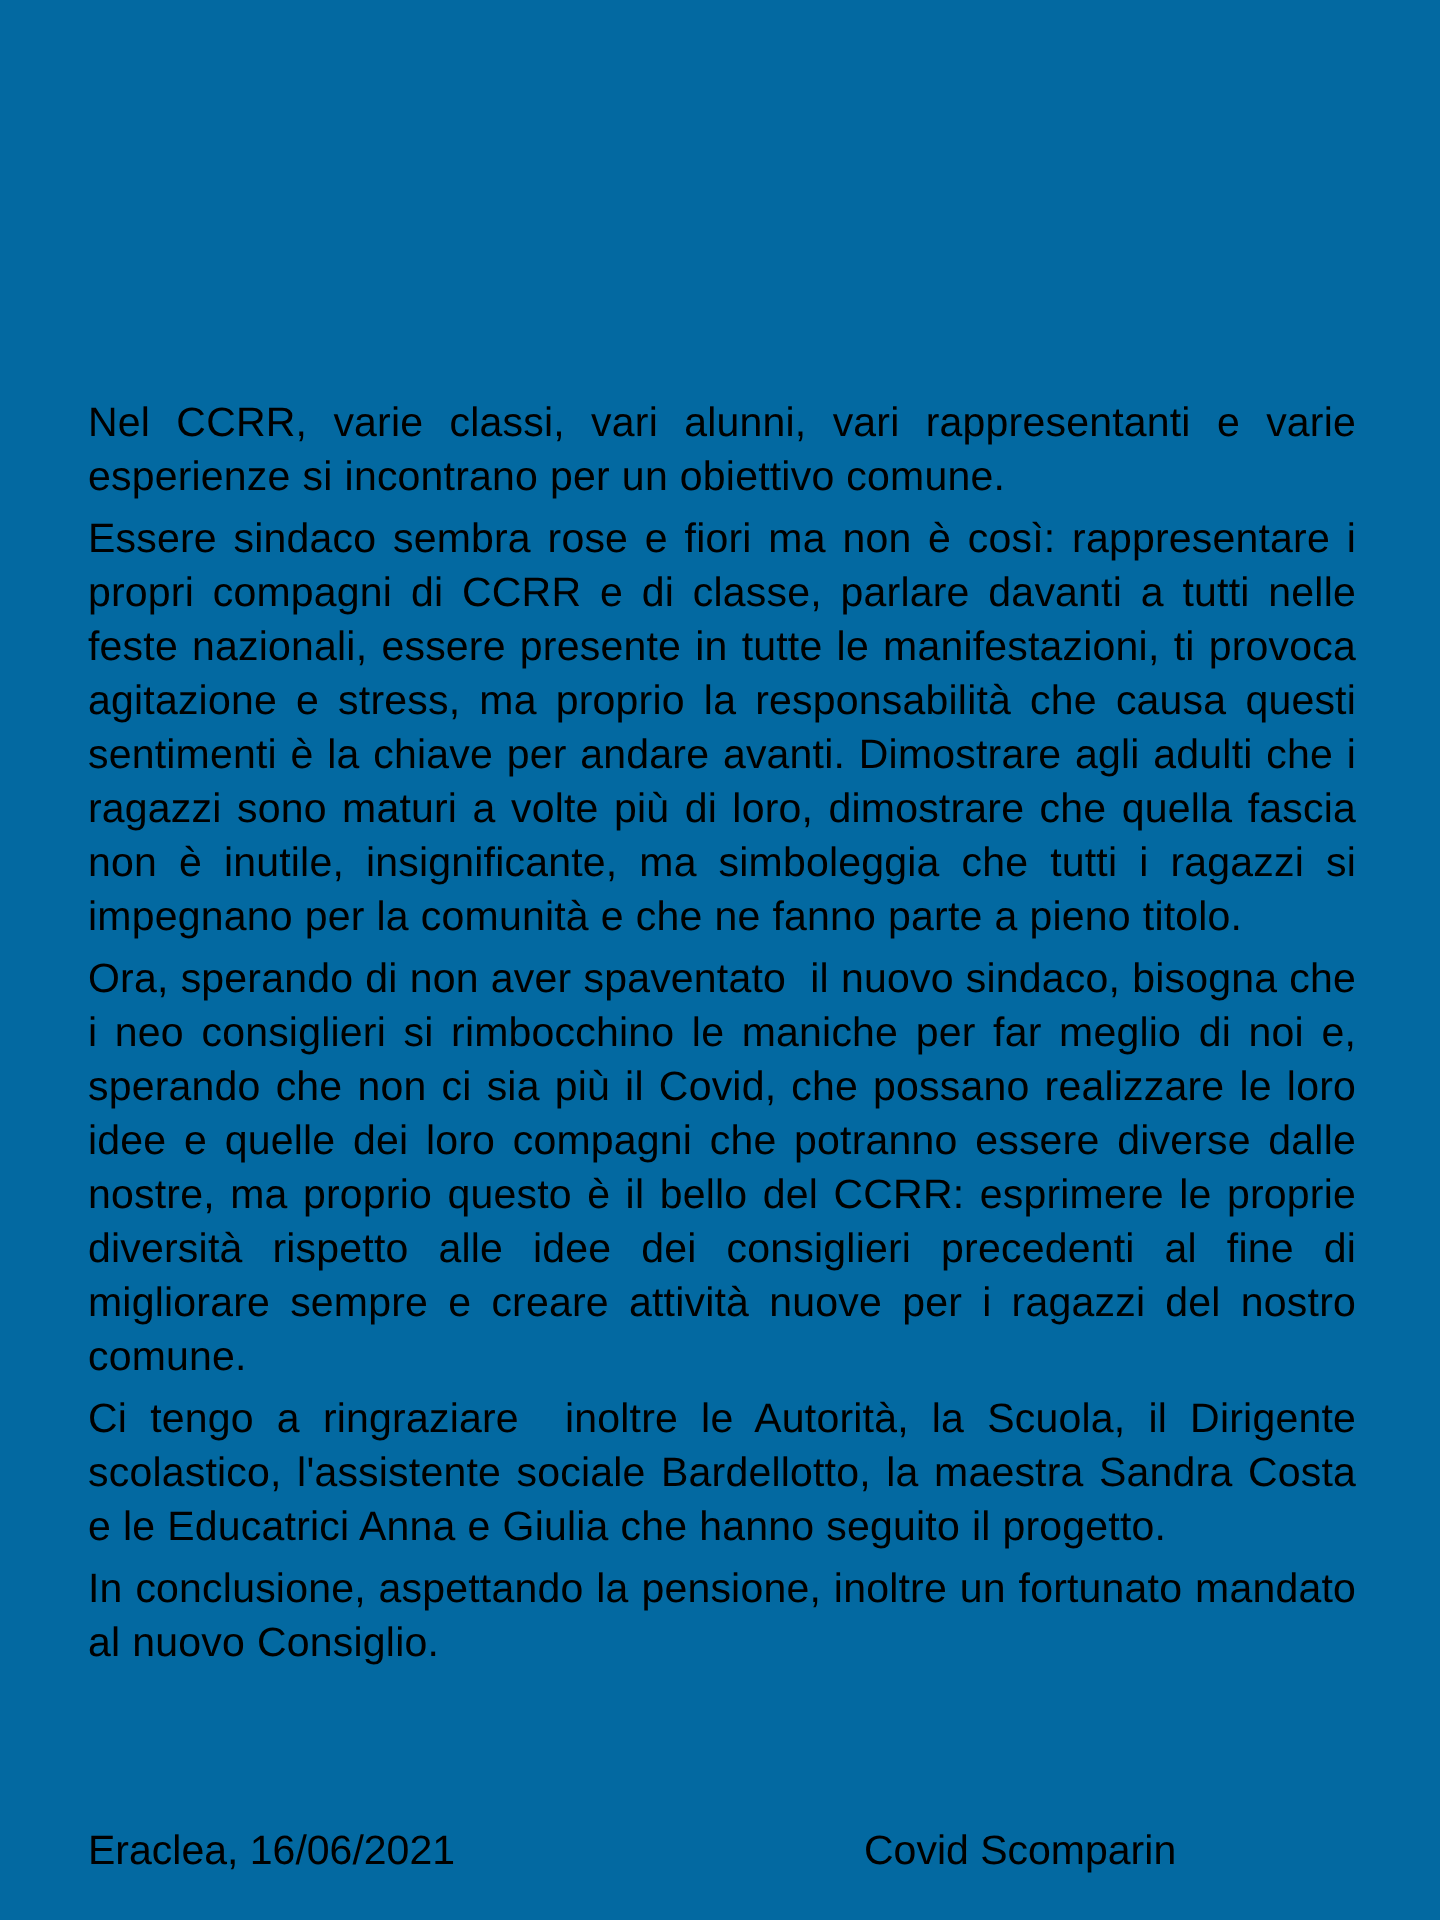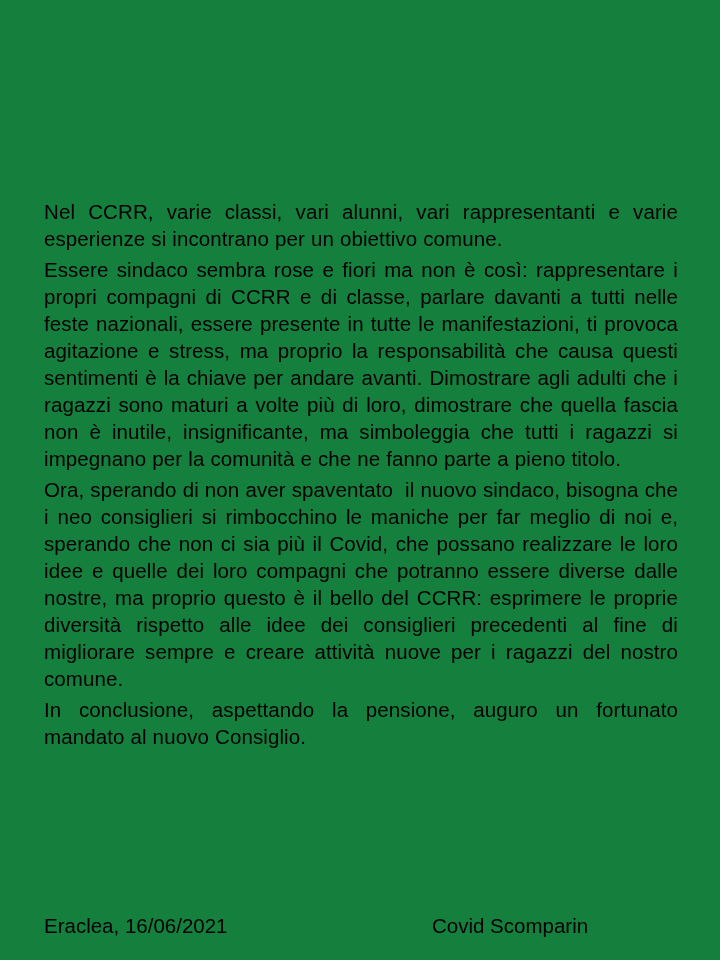--- a/index.html
+++ b/index.html
@@ -14,21 +14,21 @@
     overflow: hidden;
     font-family: "Liberation Sans", sans-serif;
     color: #000000;
     -webkit-font-smoothing: antialiased;
   }
 
   #page {
     position: relative;
     width: 720px;
     height: 960px;
-    background: #15803d;
+    background: #0369a1;
     box-sizing: border-box;
   }
 
   #doc-body {
     position: absolute;
     left: 44px;
     top: 198px;
     width: 634px;
   }
 
@@ -77,22 +77,23 @@
 <div id="page">
 
   <div id="doc-body">
 
     <p class="para">Nel CCRR, varie classi, vari alunni, vari rappresentanti e varie esperienze si incontrano per un obiettivo comune.</p>
 
     <p class="para">Essere sindaco sembra rose e fiori ma non è così: rappresentare i propri compagni di CCRR e di classe, parlare davanti a tutti nelle feste nazionali, essere presente in tutte le manifestazioni, ti provoca agitazione e stress, ma proprio la responsabilità che causa questi sentimenti è la chiave per andare avanti. Dimostrare agli adulti che i ragazzi sono maturi a volte più di loro, dimostrare che quella fascia non è inutile, insignificante, ma simboleggia che tutti i ragazzi si impegnano per la comunità e che ne fanno parte a pieno titolo.</p>
 
     <p class="para">Ora, sperando di non aver spaventato  il nuovo sindaco, bisogna che i neo consiglieri si rimbocchino le maniche per far meglio di noi e, sperando che non ci sia più il Covid, che possano realizzare le loro idee e quelle dei loro compagni che potranno essere diverse dalle  nostre, ma proprio questo è il bello del CCRR: esprimere le proprie  diversità rispetto alle idee dei consiglieri precedenti al fine di migliorare sempre e creare attività nuove per i ragazzi del nostro comune.</p>
 
+    <p class="para">Ci tengo a ringraziare  inoltre le Autorità, la Scuola, il Dirigente scolastico, l'assistente sociale Bardellotto, la maestra Sandra Costa e le Educatrici Anna e Giulia che hanno seguito il progetto.</p>
 
-    <p class="para">In conclusione, aspettando la pensione, auguro un fortunato mandato al nuovo Consiglio.</p>
+    <p class="para">In conclusione, aspettando la pensione, inoltre un fortunato mandato al nuovo Consiglio.</p>
 
   </div>
 
   <div id="signature-line">
     <span class="sig-place">Eraclea, 16/06/2021</span><span class="sig-name">Covid Scomparin</span>
   </div>
 
 </div>
 
 </body></html>

